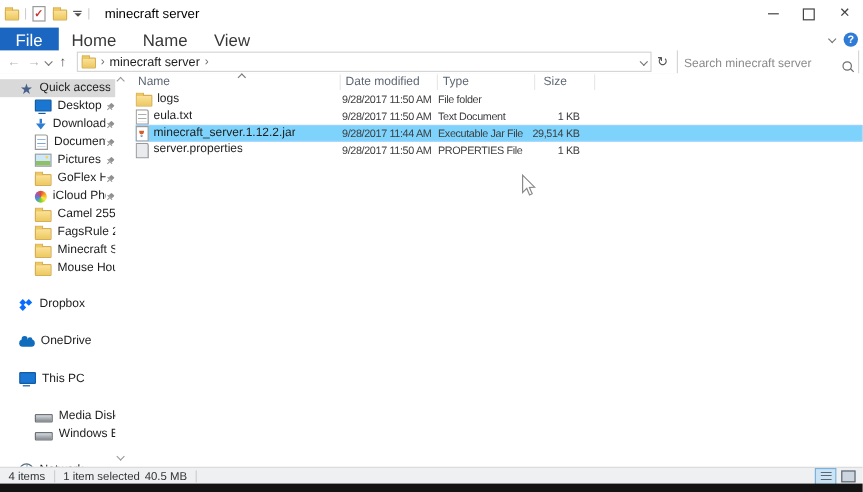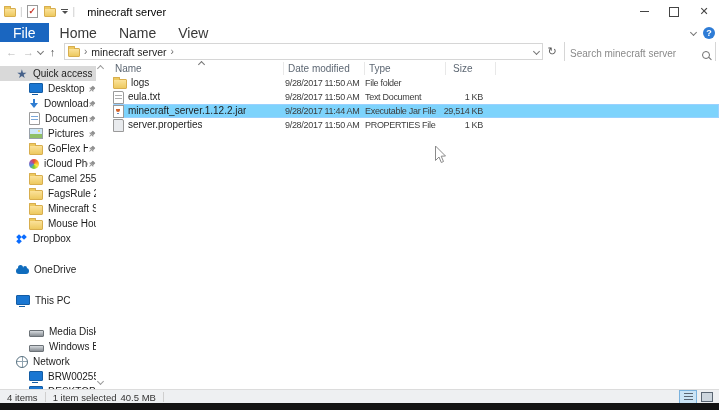--- a/index.html
+++ b/index.html
@@ -54,21 +54,21 @@
   
   .main{position:absolute;top:61px;left:0;right:0;bottom:21px;display:flex;background:#fff;overflow:hidden}
 
   
   .sidebar{width:105px;flex:none;position:relative;padding-top:5px;overflow:hidden}
   .side-item{height:15px;display:flex;align-items:center;margin-right:9px;white-space:nowrap;overflow:hidden}
   .side-item .lbl{margin-left:5px;font-size:10px;color:#1c1c1c;overflow:hidden;text-overflow:clip}
   .lvl1{padding-left:16px}
   .lvl2{padding-left:29px}
   .side-sel{background:#d9d9d9}
-  .mt-lg{margin-top:0}.mt-md{margin-top:16px}
+  .mt-lg{margin-top:15px}.mt-md{margin-top:16px}
   .pin{margin-left:auto;flex:none}
   .side-scroll{position:absolute;right:2px;color:#9a9a9a}
 
   
   .ic{flex:none;display:inline-block;position:relative}
   .ic-folder{width:12px;height:8px;background:linear-gradient(#fbe29a,#edc95f);
              border:1px solid #d8ae4e;border-radius:1px;margin-top:2px}
   .ic-folder::before{content:"";position:absolute;top:-3px;left:-1px;width:5px;height:2px;
              background:#edc95f;border:1px solid #d8ae4e;border-bottom:none;border-radius:1px 1px 0 0}
   .ic-folder.sm{width:10px;height:7px}

